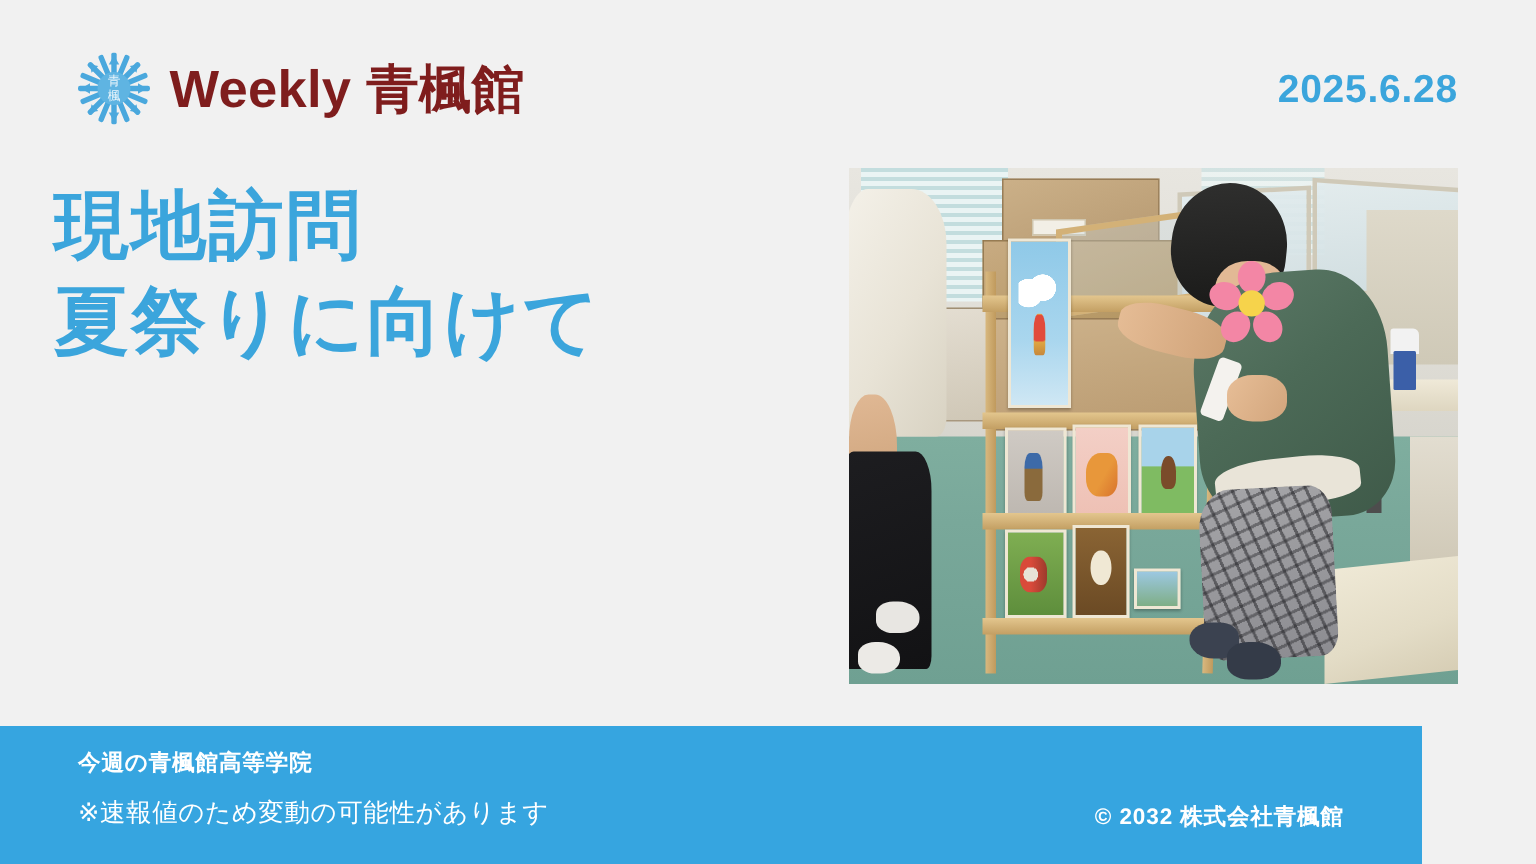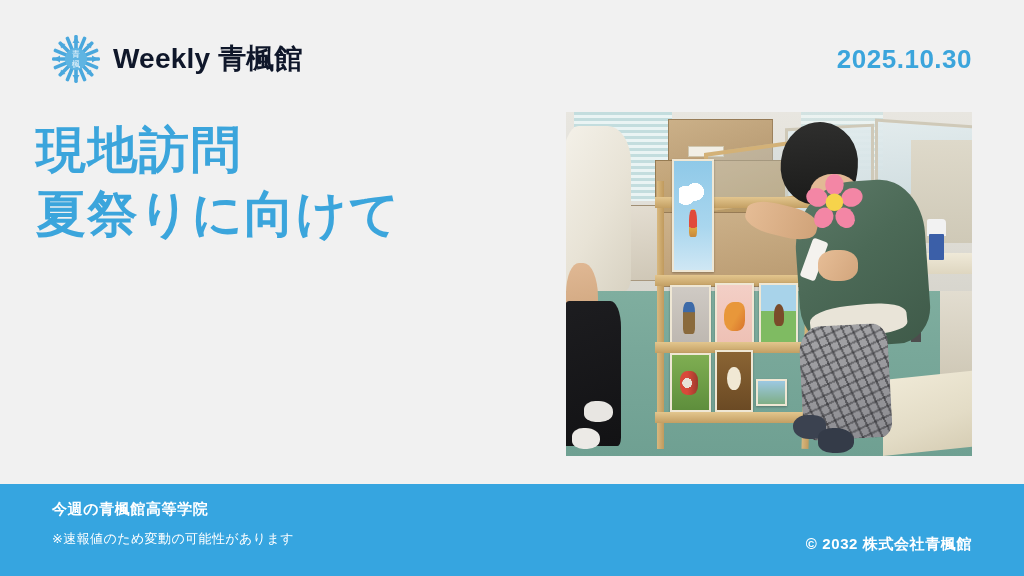--- a/index.html
+++ b/index.html
@@ -45,23 +45,23 @@
 
   .logo-mark {
     width: 48px;
     height: 48px;
     position: relative;
     flex: none;
   }
   .logo-mark svg { display: block; width: 48px; height: 48px; }
 
   .brand-name {
-    font-size: 28px;
+    font-size: 35px;
     font-weight: 700;
-    color: #0f172a;
+    color: #7f1d1d;
     letter-spacing: 0.2px;
     line-height: 1;
     white-space: nowrap;
   }
 
   .issue-date {
     font-size: 26px;
     font-weight: 700;
     color: #3ba5dc;
     letter-spacing: 0.5px;
@@ -367,39 +367,39 @@
   }
 
   
   .flower { position: absolute; left: 58.5%; top: 18%; width: 15%; height: 17%; }
   .flower svg { width: 100%; height: 100%; display: block; }
 
   
   .footer {
     position: absolute;
     left: 0; bottom: 0;
-    width: 1024px;
+    width: 948px;
     height: 92px;
     background: #36a5e0;
   }
   .footer-left {
     position: absolute;
     left: 52px; top: 14px;
   }
   .footer-title {
     color: #ffffff;
     font-size: 15px;
     font-weight: 700;
     letter-spacing: .6px;
     line-height: 1.5;
     margin-bottom: 9px;
   }
   .footer-note {
     color: #ffffff;
-    font-size: 13px;
+    font-size: 17px;
     font-weight: 400;
     letter-spacing: .4px;
     line-height: 1.4;
   }
   .footer-copy {
     position: absolute;
     right: 52px; bottom: 22px;
     color: #ffffff;
     font-size: 15px;
     font-weight: 700;
@@ -438,21 +438,21 @@
               <polygon points="40,40 34.5,39 39,34.5"></polygon>
             </g>
             <circle cx="24" cy="24" r="11" fill="#5fb4e2"></circle>
           </g>
           <text x="24" y="21.5" text-anchor="middle" font-family="'DejaVu Sans', sans-serif" font-size="8.5" fill="#eaf5fb">青</text>
           <text x="24" y="31.5" text-anchor="middle" font-family="'DejaVu Sans', sans-serif" font-size="8.5" fill="#eaf5fb">楓</text>
         </svg>
       </span>
       <span class="brand-name">Weekly 青楓館</span>
     </div>
-    <span class="issue-date">2025.10.30</span>
+    <span class="issue-date">2025.6.28</span>
   </div>
 
   <h1 class="headline">
     <span class="line">現地訪問</span>
     <span class="line">夏祭りに向けて</span>
   </h1>
 
 
   <figure class="photo">
     <div class="photo-inner">

